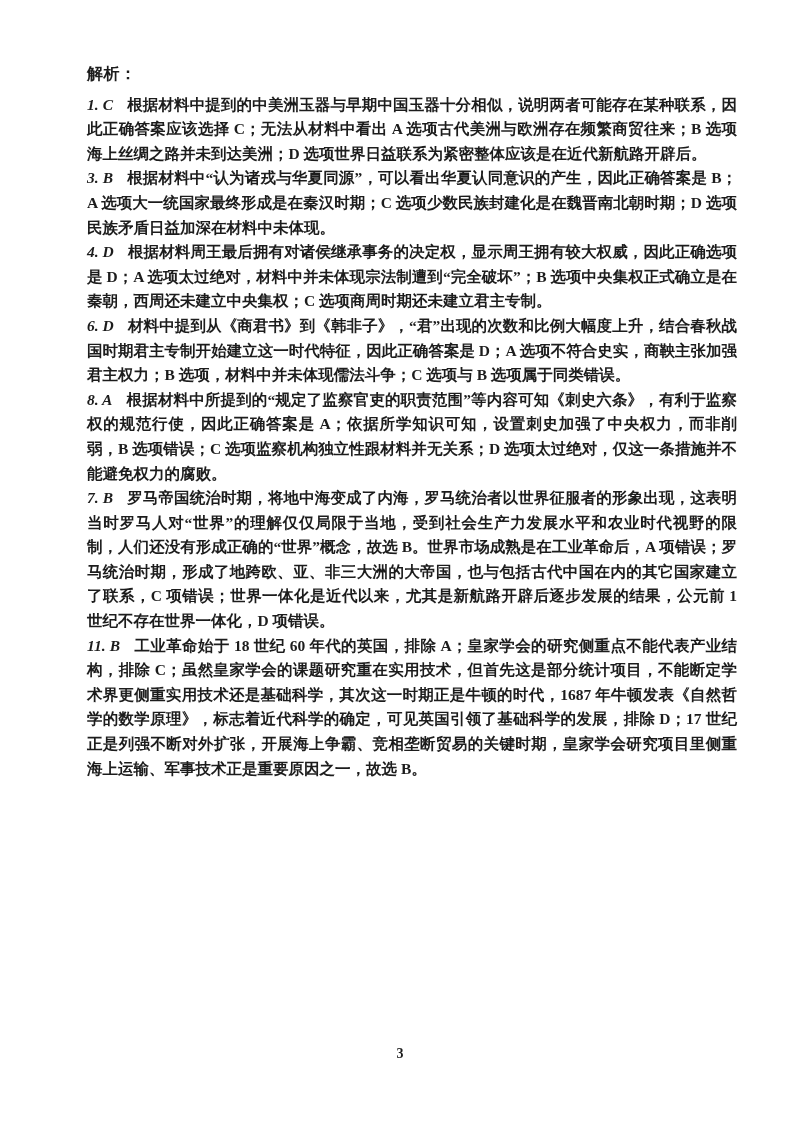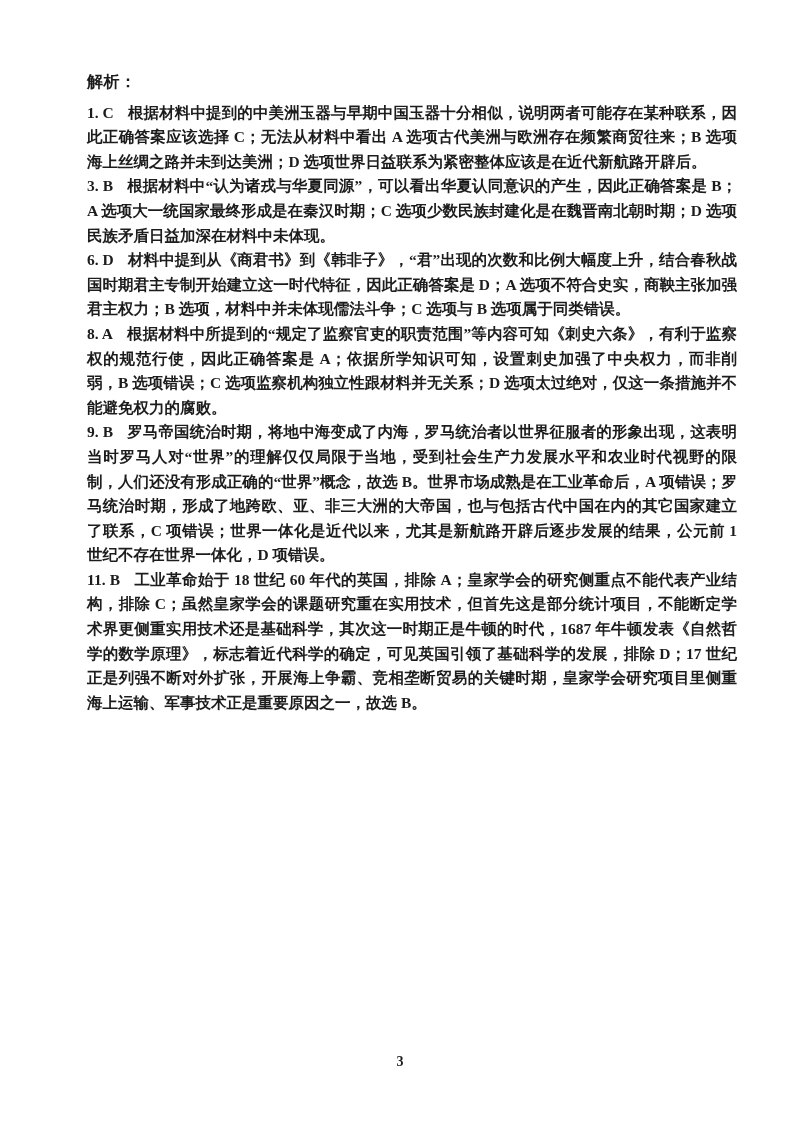--- a/index.html
+++ b/index.html
@@ -12,21 +12,20 @@
     height: 1132px;
     font-family: "Liberation Serif", "DejaVu Serif", serif;
     color: #1c1c1c;
     overflow: hidden;
   }
   .page {
     position: absolute;
     top: 0; left: 0;
     width: 800px; height: 876px;
     background: #ffffff;
-    margin-top: 8px;
   }
   .content {
     position: absolute;
     top: 62px;
     left: 87px;
     width: 650px;
   }
   .heading {
     font-size: 16px;
     font-weight: bold;
@@ -37,20 +36,21 @@
   .item {
     font-size: 15.5px;
     font-weight: 600;
     line-height: 24.6px;
     text-align: justify;
     text-justify: inter-ideograph;
   }
   .item .prefix {
     margin-right: 14px;
     white-space: pre;
+    font-style: italic;
   }
   .page-number {
     position: absolute;
     top: 1046px;
     left: 0;
     width: 800px;
     text-align: center;
     font-size: 14px;
     font-weight: 600;
   }
@@ -61,28 +61,29 @@
 <div class="page">
   <div class="content">
 
     <div class="heading">解析：</div>
 
     <p class="item"><span class="prefix">1. C</span><span>根据材料中提到的中美洲玉器与早期中国玉器十分相似，说明两者可能存在某种联系，因此正确答案应该选择 C；无法从材料中看出 A 选项古代美洲与欧洲存在频繁商贸往来；B 选项海上丝绸之路并未到达美洲；D 选项世界日益联系为紧密整体应该是在近代新航路开辟后。</span></p>
 
 
     <p class="item"><span class="prefix">3. B</span><span>根据材料中“认为诸戎与华夏同源”，可以看出华夏认同意识的产生，因此正确答案是 B；A 选项大一统国家最终形成是在秦汉时期；C 选项少数民族封建化是在魏晋南北朝时期；D 选项民族矛盾日益加深在材料中未体现。</span></p>
 
+    <p class="item"><span class="prefix">4. D</span><span>根据材料周王最后拥有对诸侯继承事务的决定权，显示周王拥有较大权威，因此正确选项是 D；A 选项太过绝对，材料中并未体现宗法制遭到“完全破坏”；B 选项中央集权正式确立是在秦朝，西周还未建立中央集权；C 选项商周时期还未建立君主专制。</span></p>
 
 
     <p class="item"><span class="prefix">6. D</span><span>材料中提到从《商君书》到《韩非子》，“君”出现的次数和比例大幅度上升，结合春秋战国时期君主专制开始建立这一时代特征，因此正确答案是 D；A 选项不符合史实，商鞅主张加强君主权力；B 选项，材料中并未体现儒法斗争；C 选项与 B 选项属于同类错误。</span></p>
 
 
     <p class="item"><span class="prefix">8. A</span><span>根据材料中所提到的“规定了监察官吏的职责范围”等内容可知《刺史六条》，有利于监察权的规范行使，因此正确答案是 A；依据所学知识可知，设置刺史加强了中央权力，而非削弱，B 选项错误；C 选项监察机构独立性跟材料并无关系；D 选项太过绝对，仅这一条措施并不能避免权力的腐败。</span></p>
 
-    <p class="item"><span class="prefix">9. B</span><span>罗马帝国统治时期，将地中海变成了内海，罗马统治者以世界征服者的形象出现，这表明当时罗马人对“世界”的理解仅仅局限于当地，受到社会生产力发展水平和农业时代视野的限制，人们还没有形成正确的“世界”概念，故选 B。世界市场成熟是在工业革命后，A 项错误；罗马统治时期，形成了地跨欧、亚、非三大洲的大帝国，也与包括古代中国在内的其它国家建立了联系，C 项错误；世界一体化是近代以来，尤其是新航路开辟后逐步发展的结果，公元前 1 世纪不存在世界一体化，D 项错误。</span></p>
+    <p class="item"><span class="prefix">7. B</span><span>罗马帝国统治时期，将地中海变成了内海，罗马统治者以世界征服者的形象出现，这表明当时罗马人对“世界”的理解仅仅局限于当地，受到社会生产力发展水平和农业时代视野的限制，人们还没有形成正确的“世界”概念，故选 B。世界市场成熟是在工业革命后，A 项错误；罗马统治时期，形成了地跨欧、亚、非三大洲的大帝国，也与包括古代中国在内的其它国家建立了联系，C 项错误；世界一体化是近代以来，尤其是新航路开辟后逐步发展的结果，公元前 1 世纪不存在世界一体化，D 项错误。</span></p>
 
 
     <p class="item"><span class="prefix">11. B</span><span>工业革命始于 18 世纪 60 年代的英国，排除 A；皇家学会的研究侧重点不能代表产业结构，排除 C；虽然皇家学会的课题研究重在实用技术，但首先这是部分统计项目，不能断定学术界更侧重实用技术还是基础科学，其次这一时期正是牛顿的时代，1687 年牛顿发表《自然哲学的数学原理》，标志着近代科学的确定，可见英国引领了基础科学的发展，排除 D；17 世纪正是列强不断对外扩张，开展海上争霸、竞相垄断贸易的关键时期，皇家学会研究项目里侧重海上运输、军事技术正是重要原因之一，故选 B。</span></p>
 
   </div>
 
   <div class="page-number">3</div>
 </div>
 
 </body></html>

